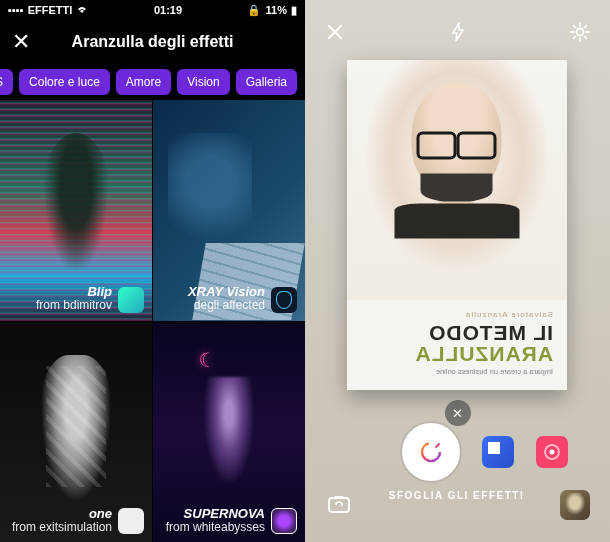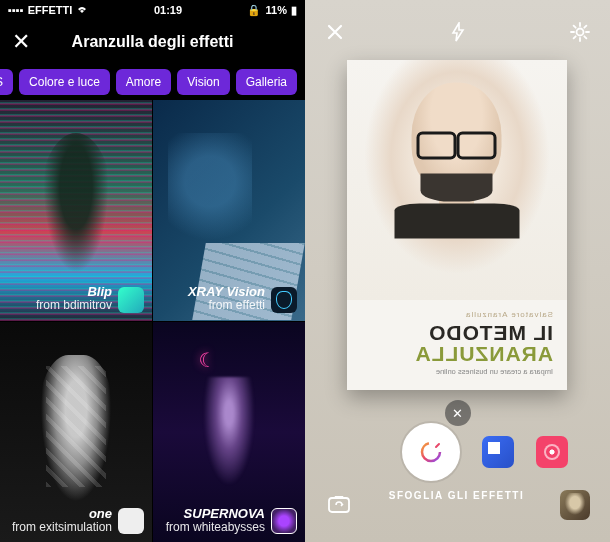--- a/index.html
+++ b/index.html
@@ -138,21 +138,21 @@
             <div class="effect-author">from bdimitrov</div>
           </div>
         </div>
       </div>
       <div class="grid-item">
         <div class="thumb thumb2"></div>
         <div class="info">
           <div class="effect-icon icon-xray"></div>
           <div class="info-text">
             <div class="effect-name">XRAY Vision</div>
-            <div class="effect-author">from effetti</div>
+            <div class="effect-author">degli affected</div>
           </div>
         </div>
       </div>
       <div class="grid-item">
         <div class="thumb thumb4"></div>
         <div class="info">
           <div class="effect-icon icon-one"></div>
           <div class="info-text">
             <div class="effect-name">one</div>
             <div class="effect-author">from exitsimulation</div>

